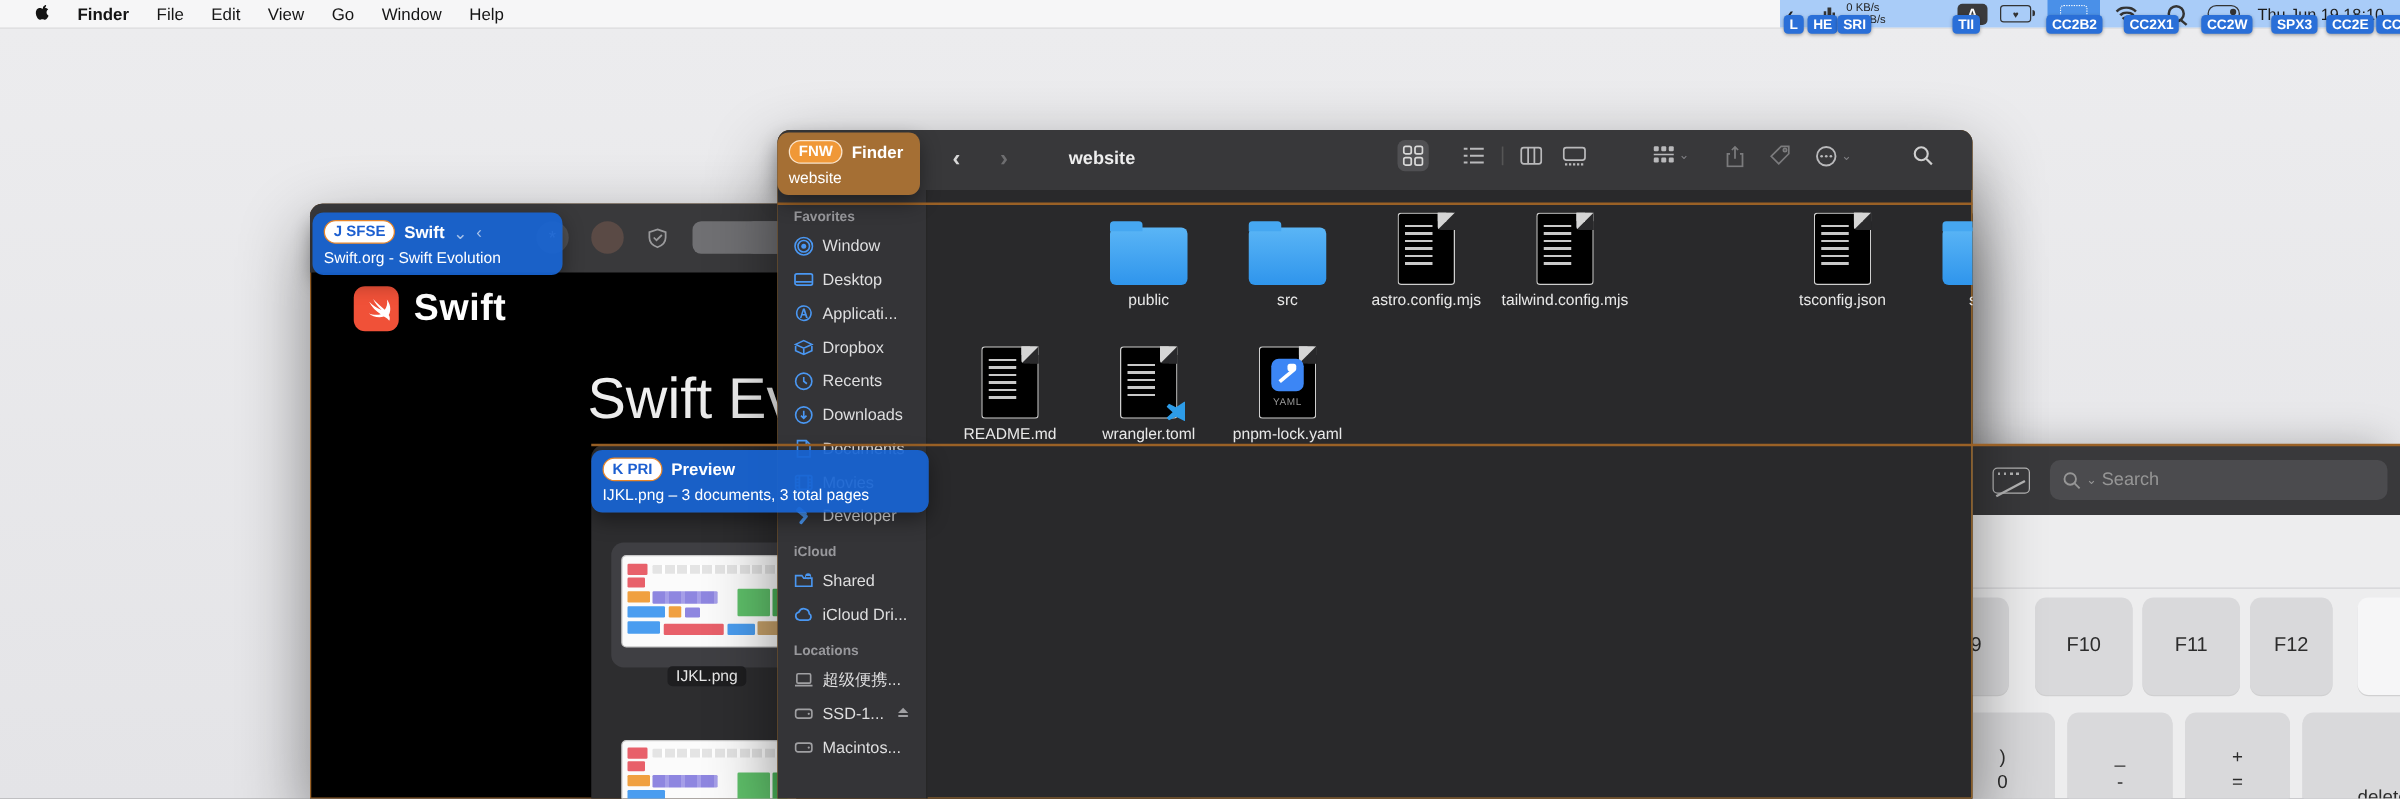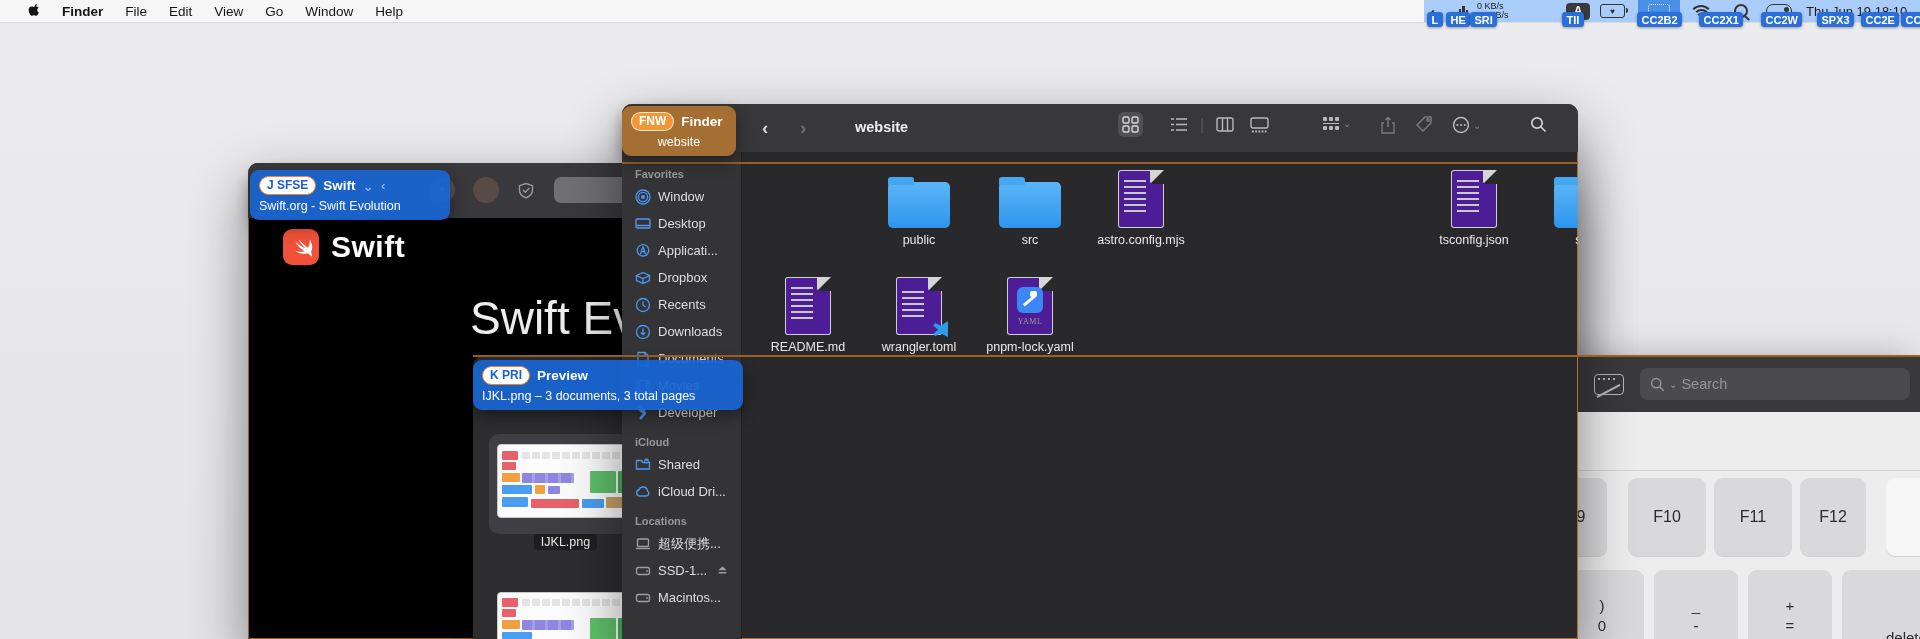--- a/index.html
+++ b/index.html
@@ -58,39 +58,39 @@
   .srow{display:flex;align-items:center;gap:7px;height:27px;padding-left:13px;color:#dededf;font-size:13px;white-space:nowrap;overflow:hidden;}
   .srow .si{color:#4a97f2;width:16px;flex:0 0 16px;display:flex;justify-content:center;}
   .srow.gray .si{color:#a0a0a3;}
   .srow .eject{margin-left:2px;color:#a0a0a3;}
   .f-content{position:absolute;left:120px;top:48px;right:0;bottom:0;}
   .tile{position:absolute;width:104px;text-align:center;}
   .tile .lbl{margin-top:5px;font-size:12.5px;line-height:14px;color:#e8e8e8;word-break:break-all;}
   .folder{width:62px;height:46px;margin:8px auto 0;border-radius:5px;position:relative;
      background:linear-gradient(180deg,#5ab5f6,#2f95ec);}
   .folder:before{content:"";position:absolute;left:0;top:-5px;width:26px;height:8px;border-radius:3px 3px 0 0;background:#46a7f1;}
-  .doc{width:46px;height:58px;margin:0 auto;background:#4c1d95;border-radius:3px;position:relative;box-shadow:0 0 0 1px #cfcfcf inset;font-family:Liberation Serif, serif;}
+  .doc{width:46px;height:58px;margin:0 auto;background:#000000;border-radius:3px;position:relative;box-shadow:0 0 0 1px #cfcfcf inset;}
   .doc:before{content:"";position:absolute;right:0;top:0;border:7px solid;border-color:#d5d5d5 #29292b #29292b #d5d5d5;border-radius:0 0 0 3px;}
   .doc .lines{position:absolute;left:6px;top:10px;width:22px;height:34px;
      background:repeating-linear-gradient(180deg,#c9c9c9 0 2px,transparent 2px 6px);}
   .doc .vsc{position:absolute;right:-6px;bottom:-2px;width:16px;height:16px;background:#2d9ce8;
      clip-path:polygon(100% 0,100% 100%,55% 78%,20% 95%,8% 82%,38% 55%,8% 28%,20% 12%,55% 30%);}
   .doc .yaml-badge{position:absolute;left:10px;top:10px;width:26px;height:26px;border-radius:6px;background:#3c86f5;}
   .doc .yaml-badge:before{content:"";position:absolute;left:5px;top:12px;width:15px;height:3px;background:#fff;transform:rotate(-40deg);}
   .doc .yaml-badge:after{content:"";position:absolute;left:13px;top:4px;width:7px;height:6px;border-radius:2px;background:#fff;}
   .doc .yaml-t{position:absolute;left:0;right:0;top:40px;font-size:8px;color:#9a9a9a;letter-spacing:.5px;}
   
   .oline{position:absolute;background:#9a6126;z-index:7;}
   
   .hint{position:absolute;border-radius:9px;color:#fff;z-index:8;padding:6px 9px 7px;box-shadow:0 6px 16px rgba(0,0,0,.4);}
   .hint .r1{display:flex;align-items:center;gap:7px;font-size:13.5px;font-weight:bold;}
   .hint .r2{font-size:12.5px;margin-top:4px;white-space:nowrap;}
   .pill{background:#fff;border:1.5px solid #e8862a;border-radius:11px;padding:0 7px;font-size:12px;font-weight:bold;color:#1c5fd0;line-height:17px;}
   .hint-blue{background:rgba(24,100,211,.93);}
-  .hint-orange{background:rgba(171,114,52,.95);text-align:center;}
+  .hint-orange{background:rgba(171,114,52,.95);}
   .hint-orange .pill{background:#f09837;border-color:rgba(255,255,255,.75);color:#fff;}
   .hint .dim{color:#a9c3ea;font-weight:normal;}
   
   .menubar{position:absolute;left:0;top:0;right:0;height:22px;background:#f6f6f7;border-bottom:1px solid #d9d9db;
      z-index:10;display:flex;align-items:center;color:#151515;font-size:13.5px;}
   .mb-left{display:flex;align-items:center;gap:0;padding-left:16px;}
   .mb-item{padding:0 11px;}
   .mb-item.bold{font-weight:bold;}
   .mb-overlay{position:absolute;left:1424px;top:0;width:496px;height:22px;background:#a9ccf8;}
   .st{position:absolute;top:0;height:22px;display:flex;align-items:center;color:#1c1c1c;}
@@ -533,20 +533,26 @@
       <div class="tile" style="left:236px;top:22px">
           <div class="folder"></div>
           <div class="lbl">src</div>
         </div>
       <div class="tile" style="left:347px;top:18px">
           <div class="doc">
             <div class="lines"></div>
           </div>
           <div class="lbl">astro.config.mjs</div>
         </div>
+      <div class="tile" style="left:458px;top:18px">
+          <div class="doc">
+            <div class="lines"></div>
+          </div>
+          <div class="lbl">tailwind.config.mjs</div>
+        </div>
       <div class="tile" style="left:680px;top:18px">
           <div class="doc">
             <div class="lines"></div>
           </div>
           <div class="lbl">tsconfig.json</div>
         </div>
       <div class="tile" style="left:791px;top:22px">
           <div class="folder"></div>
           <div class="lbl">scri</div>
         </div>

